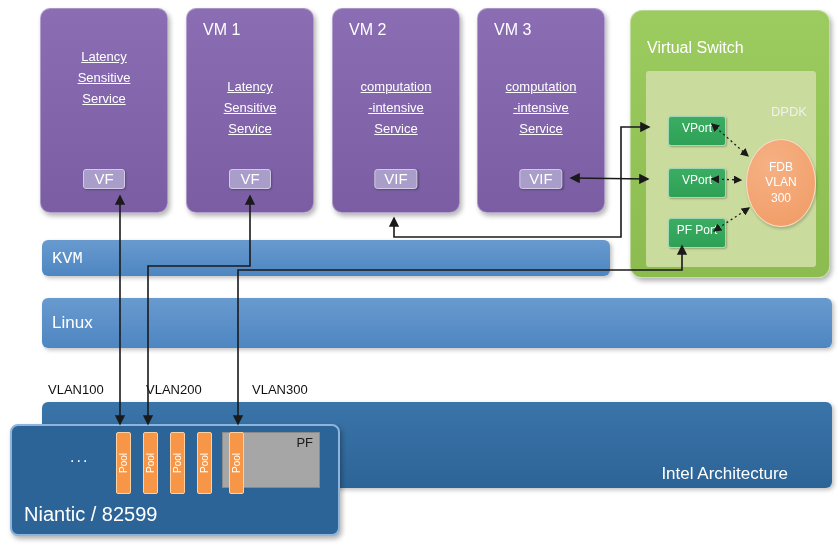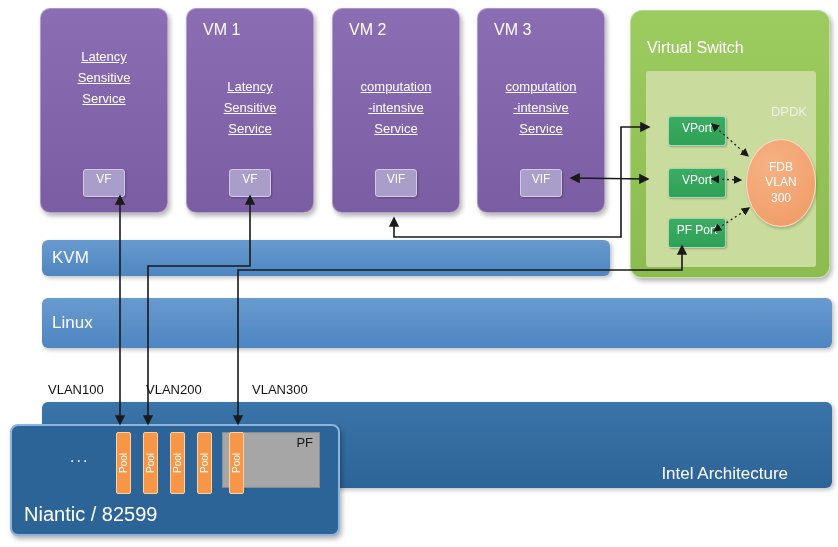--- a/index.html
+++ b/index.html
@@ -11,22 +11,22 @@
     position:absolute; top:8px; width:128px; height:205px; border-radius:10px;
     background:linear-gradient(180deg, var(--vm-purple-light,#8a6db3), var(--vm-purple,#7a5da3));
     border:1px solid rgba(255,255,255,.35);
     box-shadow:2px 3px 5px rgba(0,0,0,.3);
     color:#fff; z-index:2;
   }
   .vm-title { padding:12px 0 0 16px; font-size:16px; }
   .vm-service { margin-top:38px; text-align:center; font-size:13px; line-height:1.6; white-space:pre-line;text-decoration:underline; }
   .vm-badge {
     position:absolute; left:50%; transform:translateX(-50%); top:160px;
-    min-width:42px; height:28px; line-height:18px; padding:0 9px;
-    text-align:center; font-size:12px; color:#fff;
+    min-width:42px; height:20px; line-height:18px; padding:0 9px;
+    text-align:center; font-size:15px; color:#fff;
     background:var(--badge-bg,#a99dc9); border:1px solid #d3cbe6; border-radius:3px;
     box-shadow:1px 1px 2px rgba(0,0,0,.25);
   }
 
   
   .vswitch {
     position:absolute; left:630px; top:10px; width:200px; height:268px; border-radius:12px;
     background:linear-gradient(180deg, var(--vswitch-green-light,#9ccb60), var(--vswitch-green,#8cbc4f));
     border:1px solid rgba(255,255,255,.4);
     box-shadow:2px 3px 5px rgba(0,0,0,.3); color:#fff; z-index:2;
@@ -55,21 +55,21 @@
   }
 
   
   .band {
     position:absolute; left:42px; border-radius:6px; color:#fff; z-index:1;
     box-shadow:2px 2px 4px rgba(0,0,0,.25);
     display:flex; align-items:center;
   }
   .band-label { padding-left:10px; font-size:17px; }
   .kvm   { top:240px; width:568px; height:36px;
-           background:linear-gradient(180deg, var(--band-blue-light,#689ace), var(--band-blue,#4e86c2)); }
+           background:linear-gradient(180deg, var(--band-blue-light,#689ace), var(--band-blue,#4e86c2));font-family:Liberation Mono, monospace; }
   .linux { top:298px; width:790px; height:50px;
            background:linear-gradient(180deg, var(--band-blue-light,#689ace), var(--band-blue,#4e86c2)); }
   .intel { top:402px; width:790px; height:86px;
            background:linear-gradient(180deg, var(--dark-blue-light,#3a74a8), var(--dark-blue,#2d6497)); }
   .intel-label { position:absolute; right:44px; top:62px; font-size:17px; color:#fff; }
 
   
   .vlan { position:absolute; top:382px; font-size:13px; color:#111; z-index:1; }
 
   

